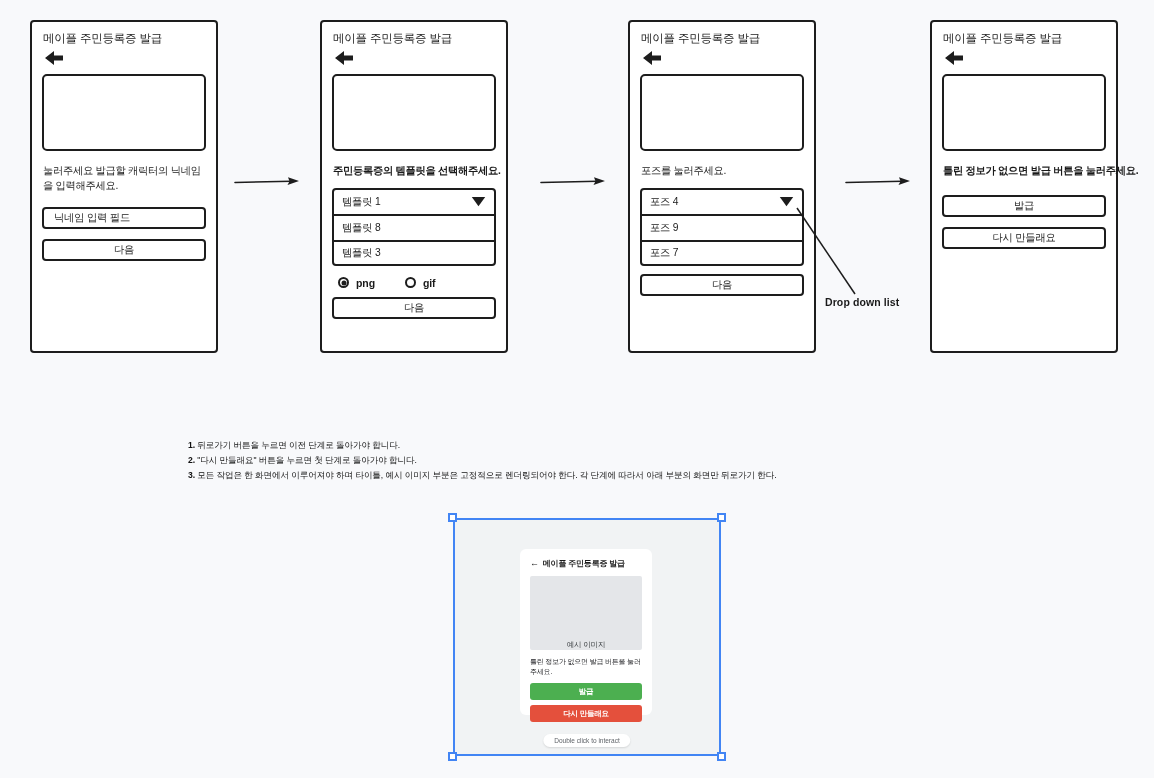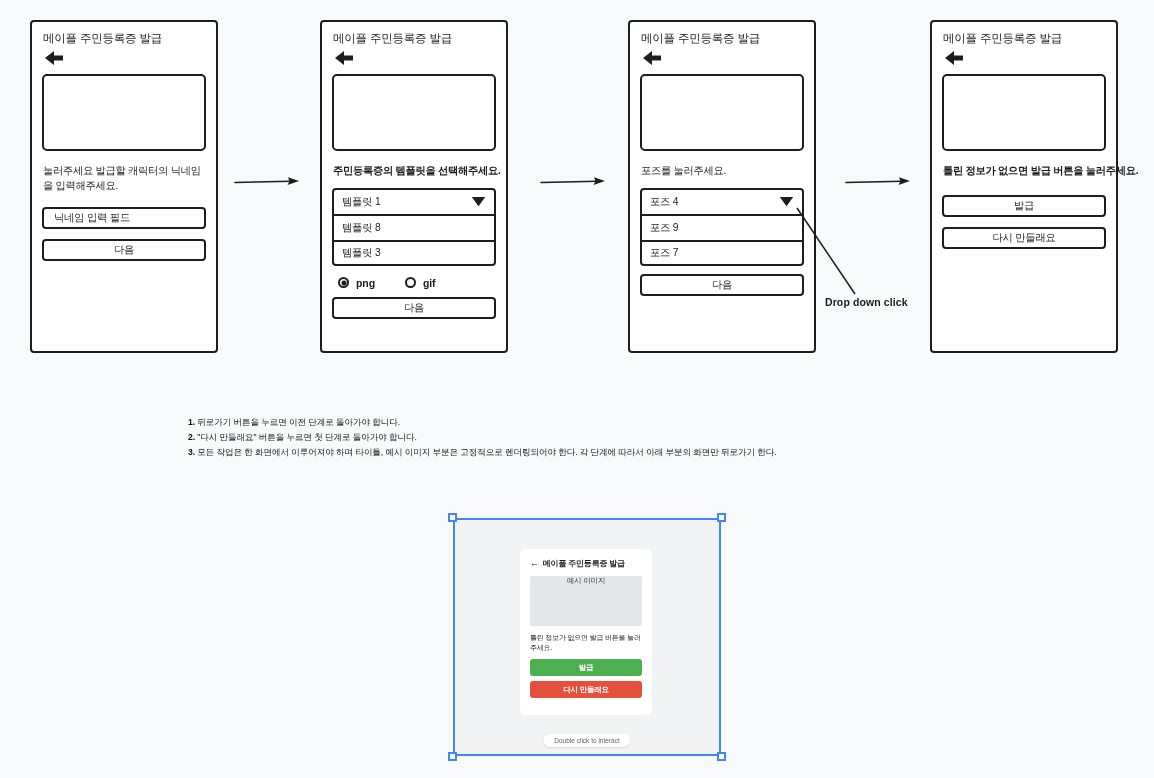--- a/index.html
+++ b/index.html
@@ -181,21 +181,21 @@
     font-size: 10.5px;
     font-weight: 700;
     letter-spacing: 0.1px;
     white-space: nowrap;
   }
 
   
   .notes {
     position: absolute;
     left: 188px;
-    top: 415px;
+    top: 438px;
     font-size: 8.6px;
     line-height: 1.75;
     letter-spacing: -0.1px;
     color: #111;
   }
   .note-line { white-space: nowrap; }
   .note-num { font-weight: 700; }
 
   
   .embed-wrap {
@@ -245,25 +245,25 @@
     gap: 4px;
     margin-bottom: 7px;
     white-space: nowrap;
   }
   .mock-back {
     font-size: 9px;
     font-weight: 400;
     line-height: 1;
   }
   .mock-img {
-    height: 50px;
+    height: 74px;
     background: #e4e6e9;
     border-radius: 2px;
     display: flex;
-    align-items: flex-start;
+    align-items: flex-end;
     justify-content: center;
     font-size: 7.5px;
     color: #3c4043;
     letter-spacing: -0.2px;
   }
   .mock-text {
     font-size: 7px;
     line-height: 1.45;
     letter-spacing: -0.2px;
     margin: 7px 0 6px 0;
@@ -411,21 +411,21 @@
     <path d="M65 6 L54 2.2 L55.5 6.3 L53.5 10 Z" fill="#1d1d1d"></path>
   </svg>
   <svg class="flow-arrow a3" viewBox="0 0 66 14">
     <path d="M1 7.5 L57 6.2" stroke="#1d1d1d" stroke-width="1.6" fill="none" stroke-linecap="round"></path>
     <path d="M65 6 L54 2.2 L55.5 6.3 L53.5 10 Z" fill="#1d1d1d"></path>
   </svg>
 
   <svg class="annot-line" viewBox="0 0 110 100">
     <path d="M2 2 L60 88" stroke="#1d1d1d" stroke-width="1.5" fill="none"></path>
   </svg>
-  <div class="annot-label">Drop down click</div>
+  <div class="annot-label">Drop down list</div>
 
   <div class="notes">
     <div class="note-line">
       <span class="note-num">1.</span>
       <span>뒤로가기 버튼을 누르면 이전 단계로 돌아가야 합니다.</span>
     </div>
     <div class="note-line">
       <span class="note-num">2.</span>
       <span>"다시 만들래요" 버튼을 누르면 첫 단계로 돌아가야 합니다.</span>
     </div>

